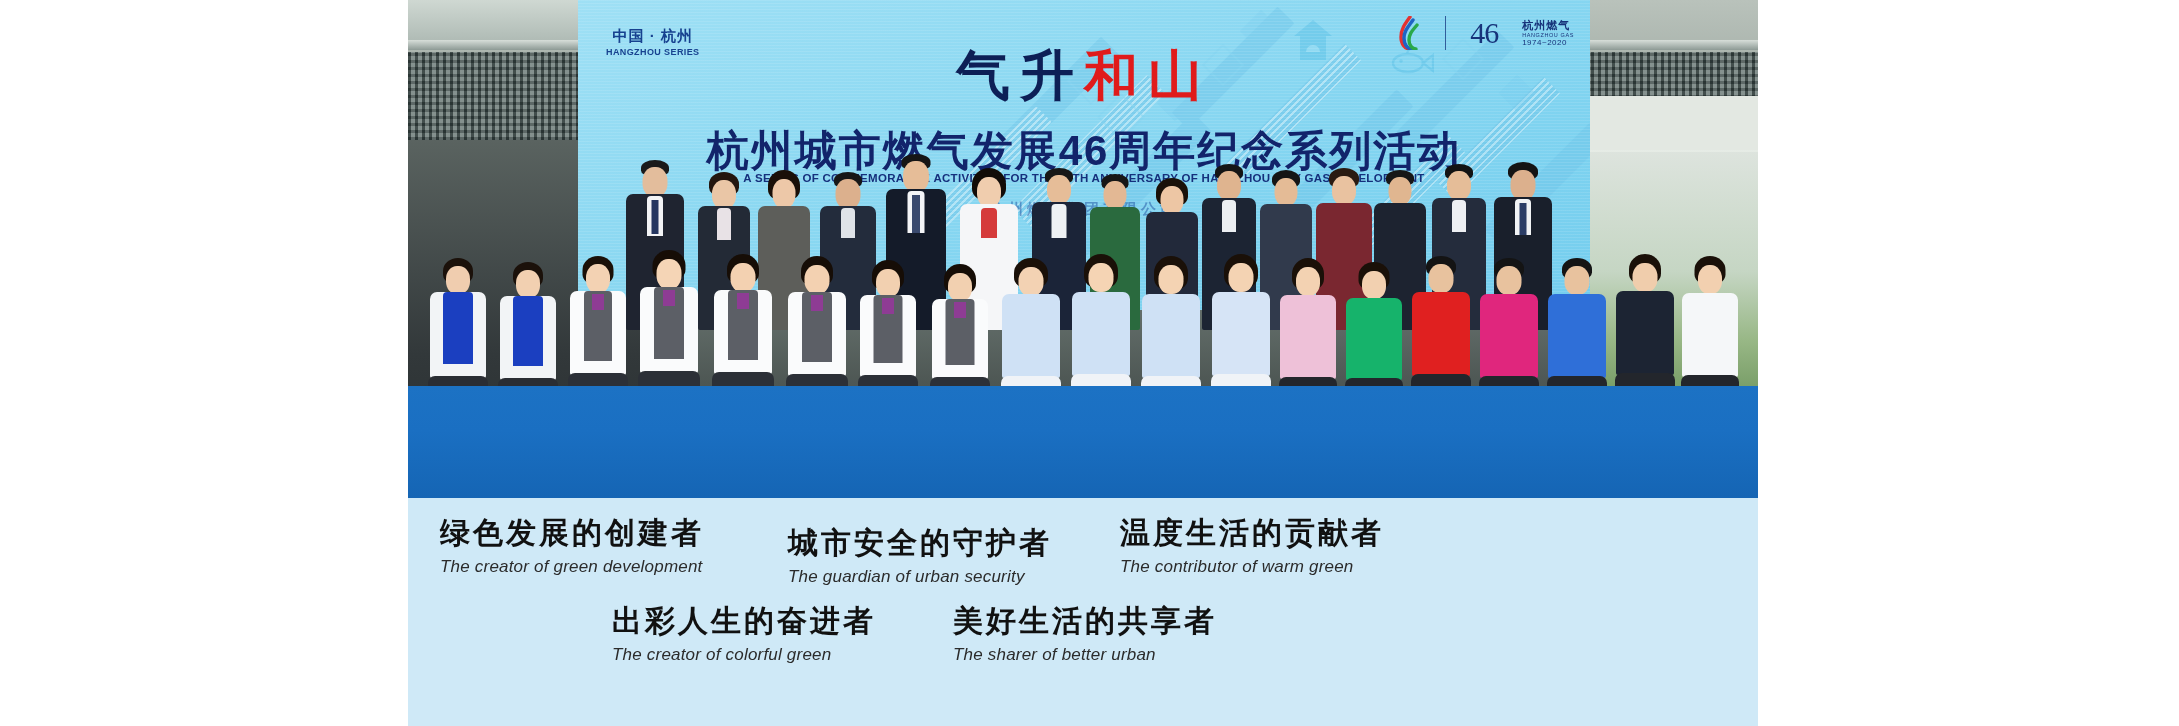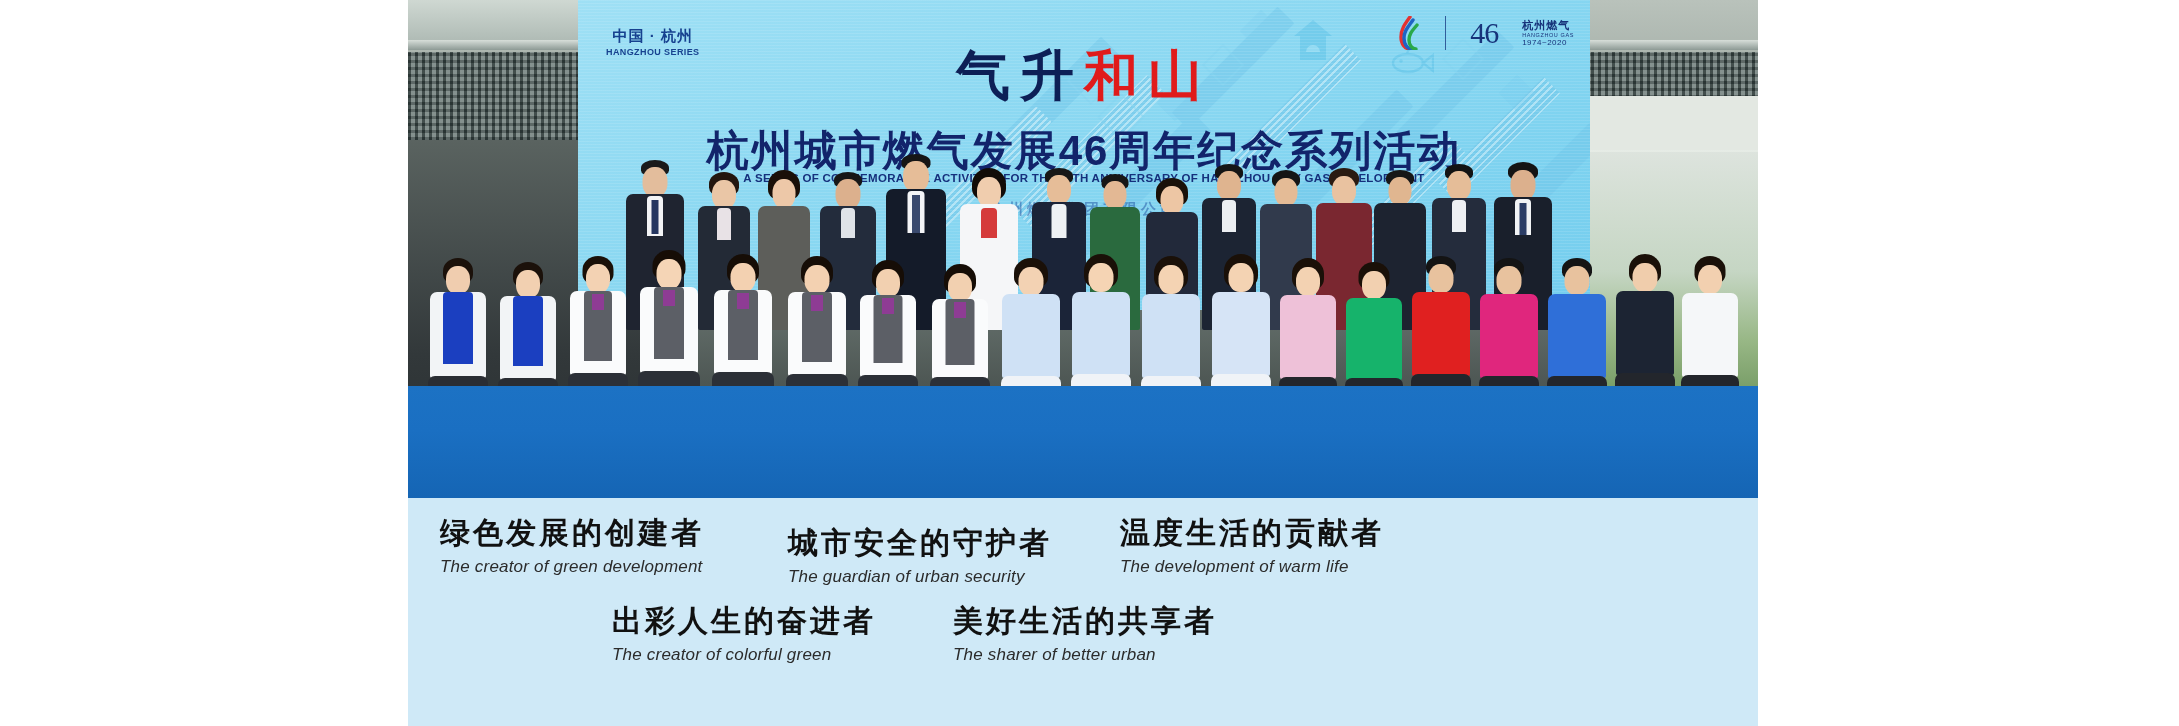--- a/index.html
+++ b/index.html
@@ -554,21 +554,21 @@
         <div class="en">The creator of green development</div>
       </div>
 
       <div class="slogan" style="left:368px; top:28px;">
         <div class="cn">城市安全的守护者</div>
         <div class="en">The guardian of urban security</div>
       </div>
 
       <div class="slogan" style="left:700px; top:18px;">
         <div class="cn">温度生活的贡献者</div>
-        <div class="en">The development of warm life</div>
+        <div class="en">The contributor of warm green</div>
       </div>
 
       <div class="slogan" style="left:192px; top:106px;">
         <div class="cn">出彩人生的奋进者</div>
         <div class="en">The creator of colorful green</div>
       </div>
 
       <div class="slogan" style="left:533px; top:106px;">
         <div class="cn">美好生活的共享者</div>
         <div class="en">The sharer of better urban</div>

